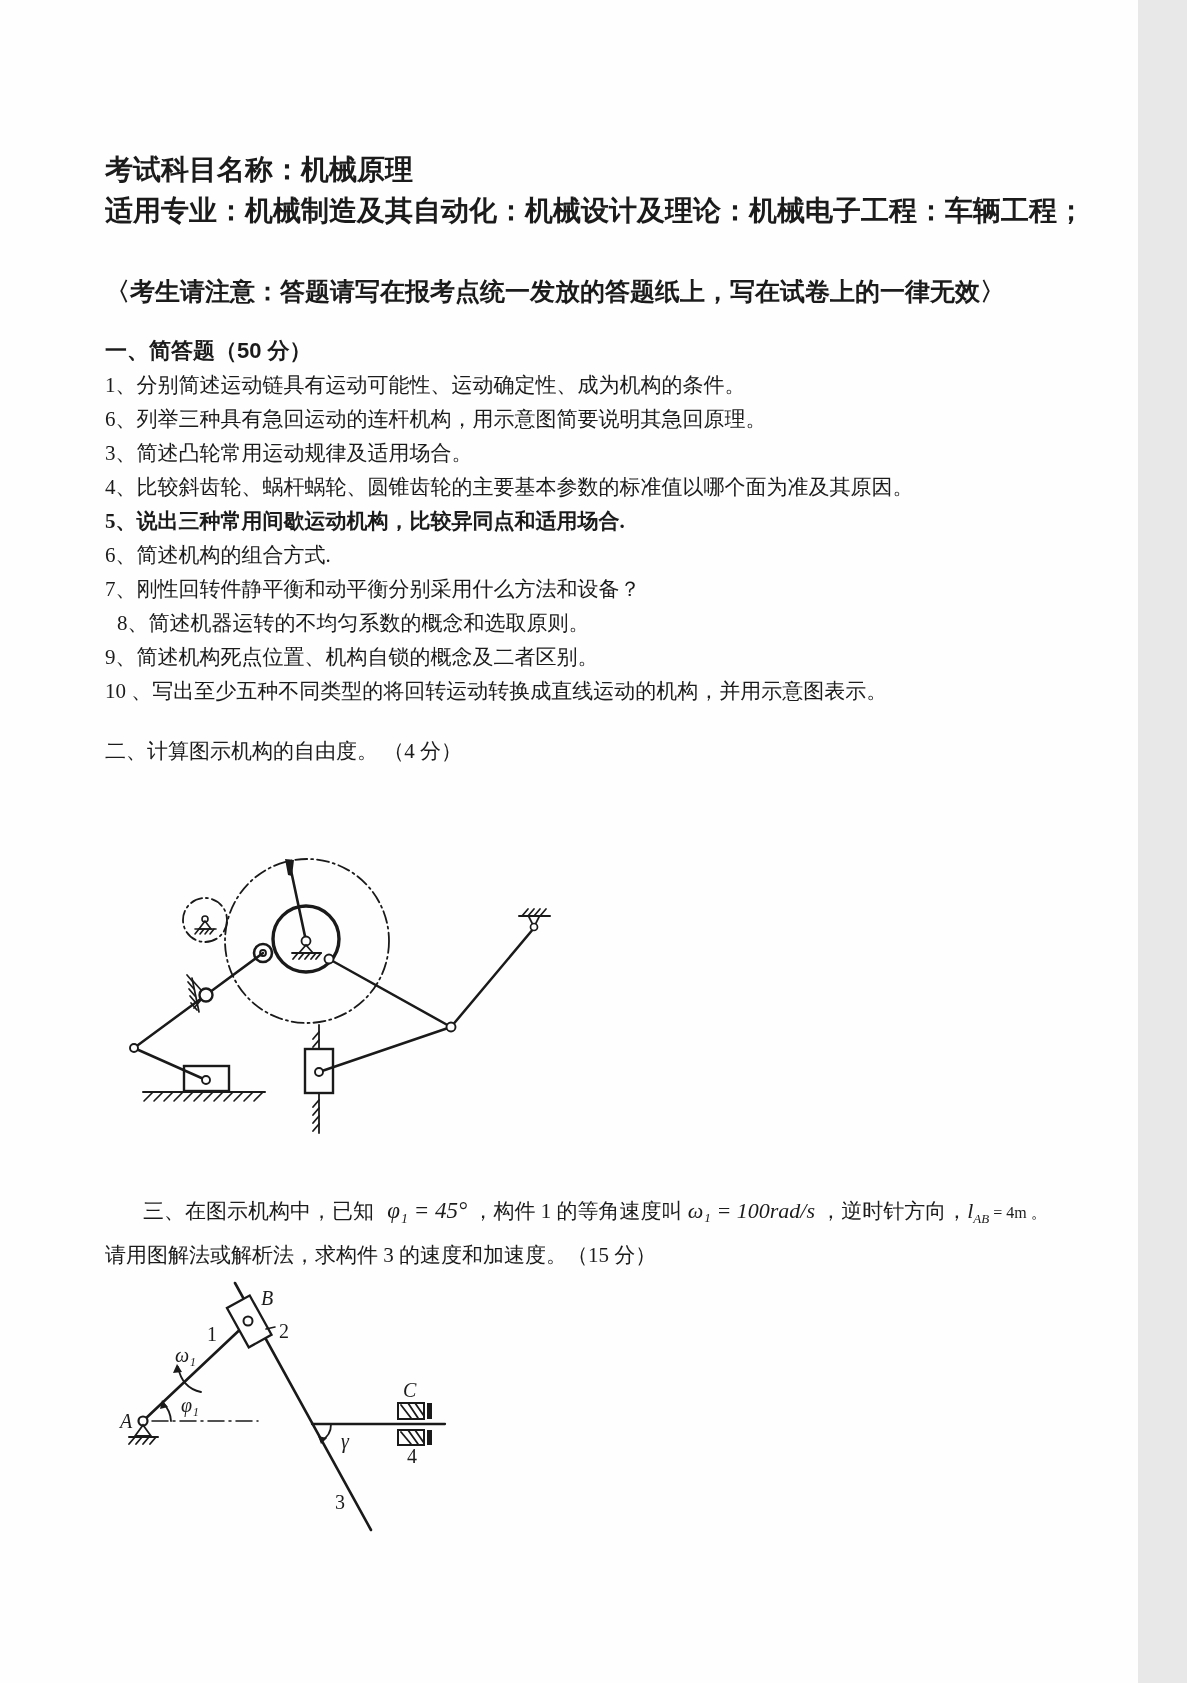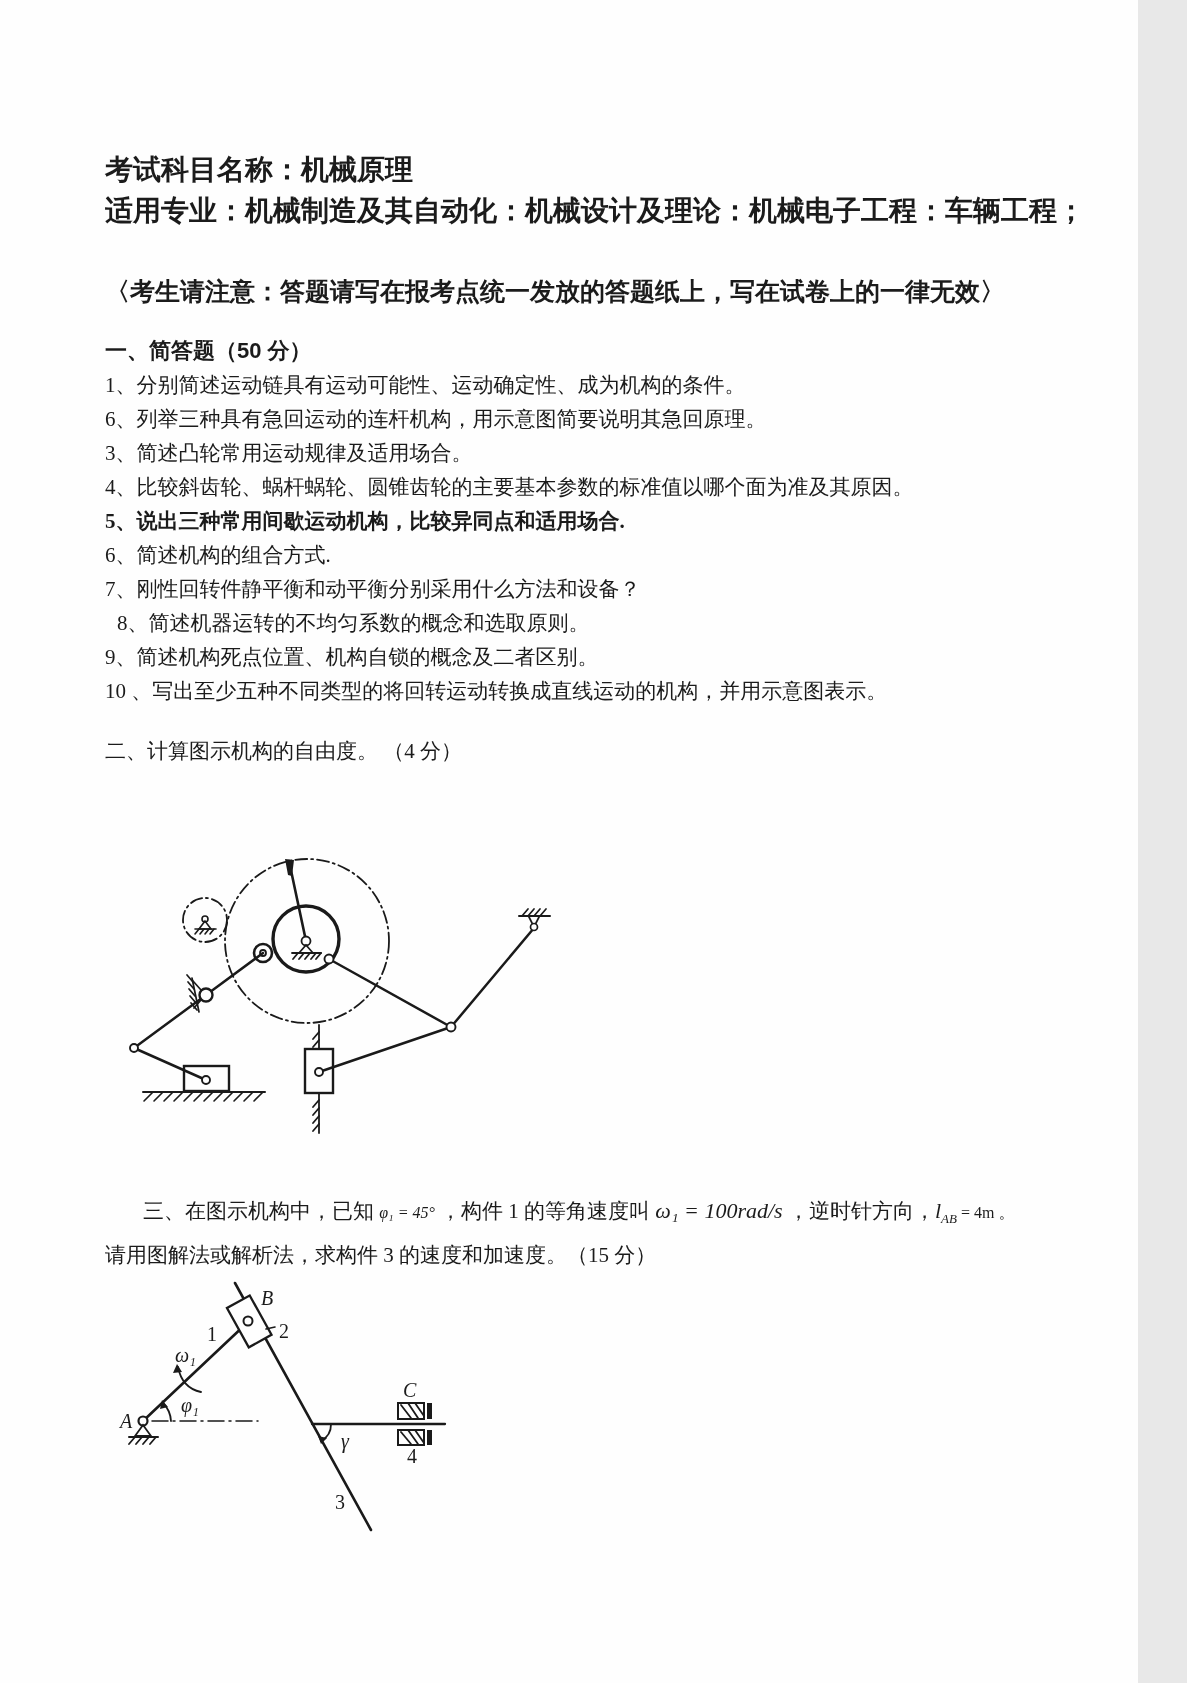--- a/index.html
+++ b/index.html
@@ -149,21 +149,21 @@
       <line x1="319" y1="1116" x2="313" y2="1123"></line>
         <line x1="319" y1="1124" x2="313" y2="1131"></line>
     </g>
     <rect x="305" y="1049" width="28" height="44" fill="#fefefe" stroke-width="2.4"></rect>
     <line x1="451" y1="1027" x2="319" y2="1072" stroke-width="2.5"></line>
     <circle cx="451" cy="1027" r="4.5" fill="#fefefe" stroke-width="1.9"></circle>
     <circle cx="319" cy="1072" r="4" fill="#fefefe" stroke-width="1.9"></circle>
   </svg>
 
   <div class="line song t21 formula" style="left:105px;top:1197px;">
-    <span style="padding-left:38px;">三、在图示机构中，已知 </span><i style="font-size:16px;">φ₁ = 45°</i><span> ，构件 1 的等角速度叫 </span><i style="font-size:22px;">ω₁ = 100rad/s</i><span> ，逆时针方向，</span><i style="font-size:22px;">l</i><sub>AB</sub><span style="font-size:16px;"> = 4m 。</span>
+    <span style="padding-left:38px;">三、在图示机构中，已知 </span><i style="font-size:23px;margin-left:8px;">φ₁ = 45°</i><span> ，构件 1 的等角速度叫 </span><i style="font-size:22px;">ω₁ = 100rad/s</i><span> ，逆时针方向，</span><i style="font-size:22px;">l</i><sub>AB</sub><span style="font-size:16px;"> = 4m 。</span>
   </div>
   <div class="line song t21" style="left:105px;top:1242px;">请用图解法或解析法，求构件 3 的速度和加速度。（15 分）</div>
 
   <svg style="left:95px;top:1275px;" width="370" height="270" viewBox="95 1275 370 270" fill="none" stroke="#1a1a1a" stroke-width="2.4" stroke-linecap="round">
 
     <line x1="235" y1="1283" x2="371" y2="1530" stroke-width="2.6"></line>
 
     <line x1="143" y1="1421" x2="248" y2="1322" stroke-width="2.6"></line>
 
     <rect x="236" y="1299" width="26" height="45" transform="rotate(-29 249 1321)" fill="#fefefe" stroke-width="2.3"></rect>

